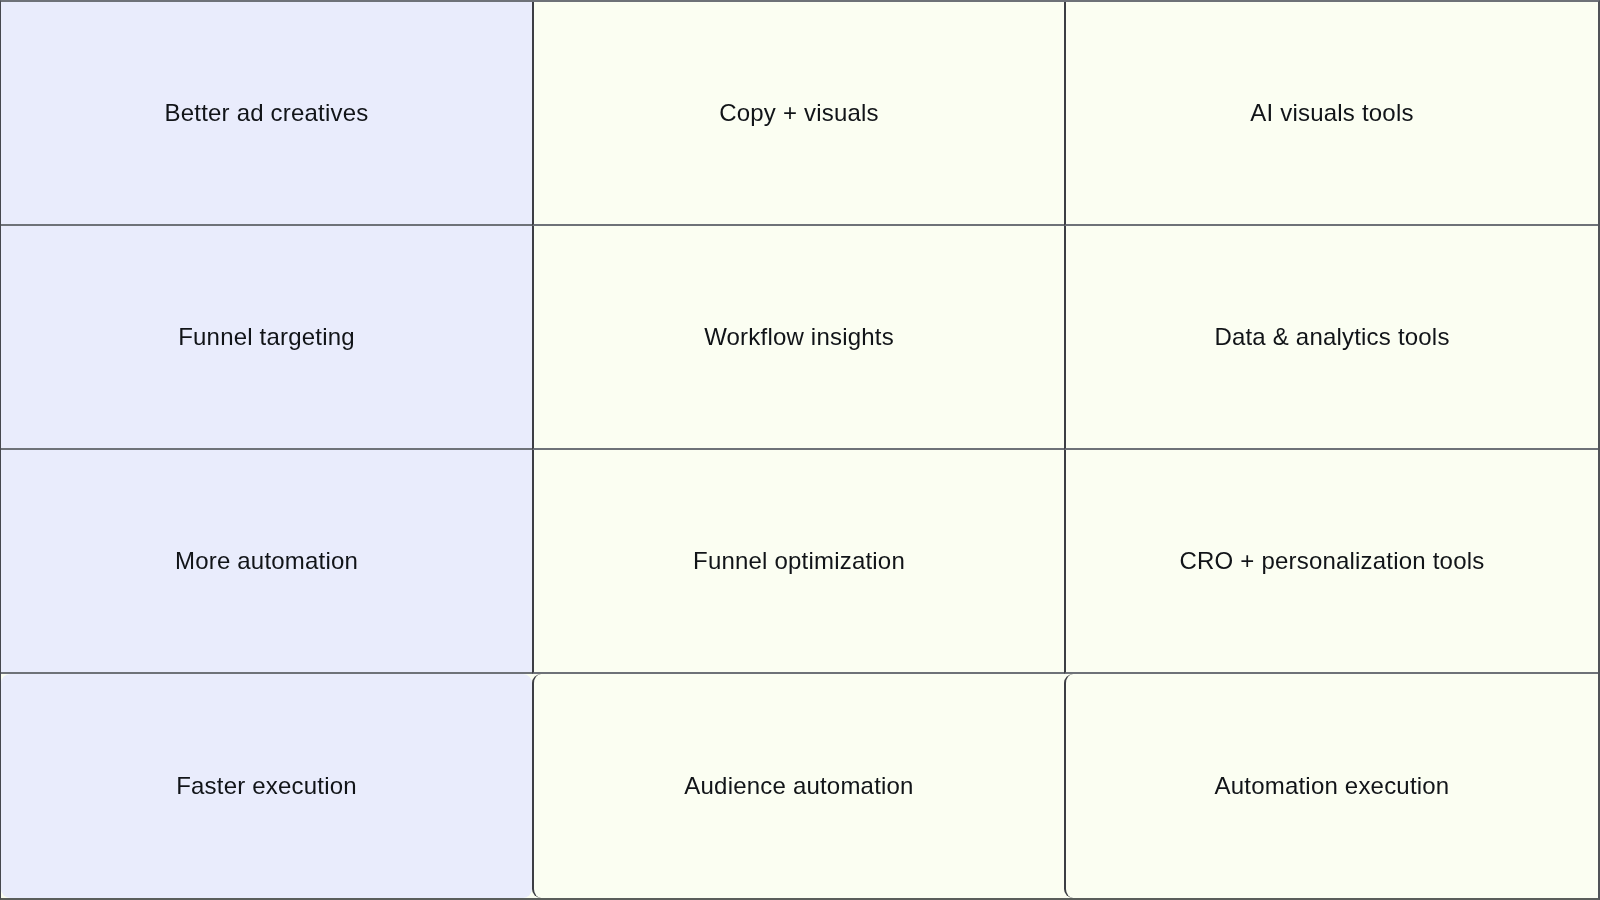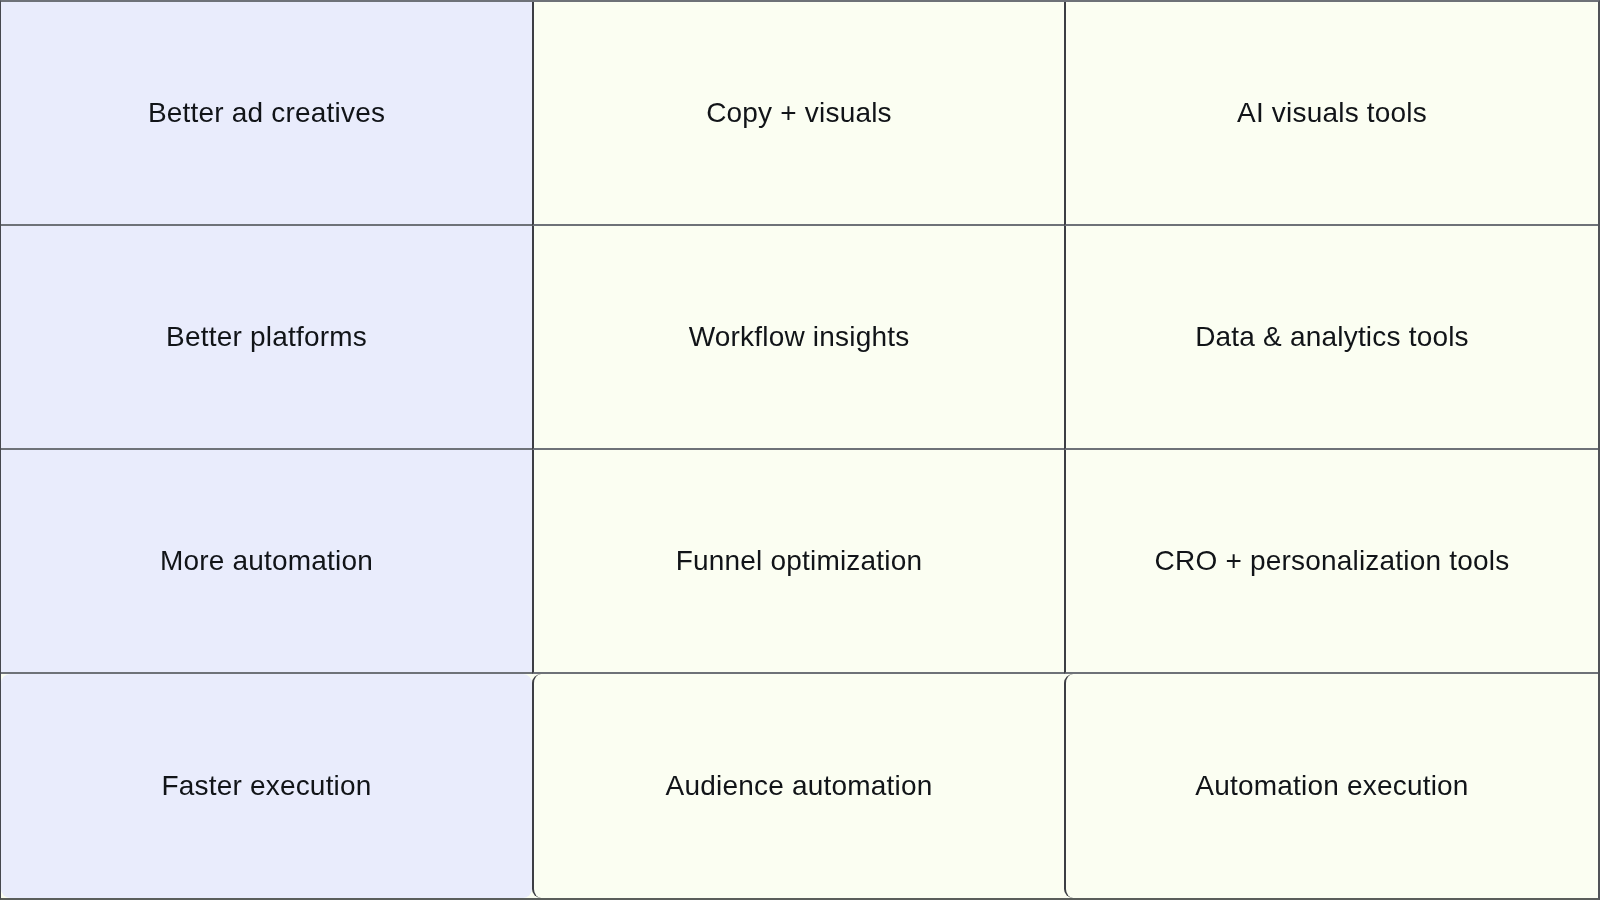--- a/index.html
+++ b/index.html
@@ -33,21 +33,21 @@
     font-family: "Liberation Sans", "DejaVu Sans", sans-serif;
   }
   .row { display: contents; }
   .cell {
     display: flex;
     align-items: center;
     justify-content: center;
     text-align: center;
     background: var(--cell-bg);
     color: var(--text);
-    font-size: 28px;
+    font-size: 24px;
     font-weight: 400;
     letter-spacing: 0.2px;
     border-bottom: 2px solid var(--border-h);
     padding: 0 20px;
   }
   .cell.goal { background: var(--highlight-bg); }
   .row .cell:nth-child(2),
   .row .cell:nth-child(3) { border-left: 2px solid var(--border-v); }
   .row:last-child .cell { border-bottom: none; border-radius: 9px; }
 </style>
@@ -57,21 +57,21 @@
 <div class="canvas">
   <div class="grid">
 
     <div class="row">
       <div class="cell goal">Better ad creatives</div>
       <div class="cell">Copy + visuals</div>
       <div class="cell">AI visuals tools</div>
     </div>
 
     <div class="row">
-      <div class="cell goal">Better platforms</div>
+      <div class="cell goal">Funnel targeting</div>
       <div class="cell">Workflow insights</div>
       <div class="cell">Data &amp; analytics tools</div>
     </div>
 
     <div class="row">
       <div class="cell goal">More automation</div>
       <div class="cell">Funnel optimization</div>
       <div class="cell">CRO + personalization tools</div>
     </div>
 

